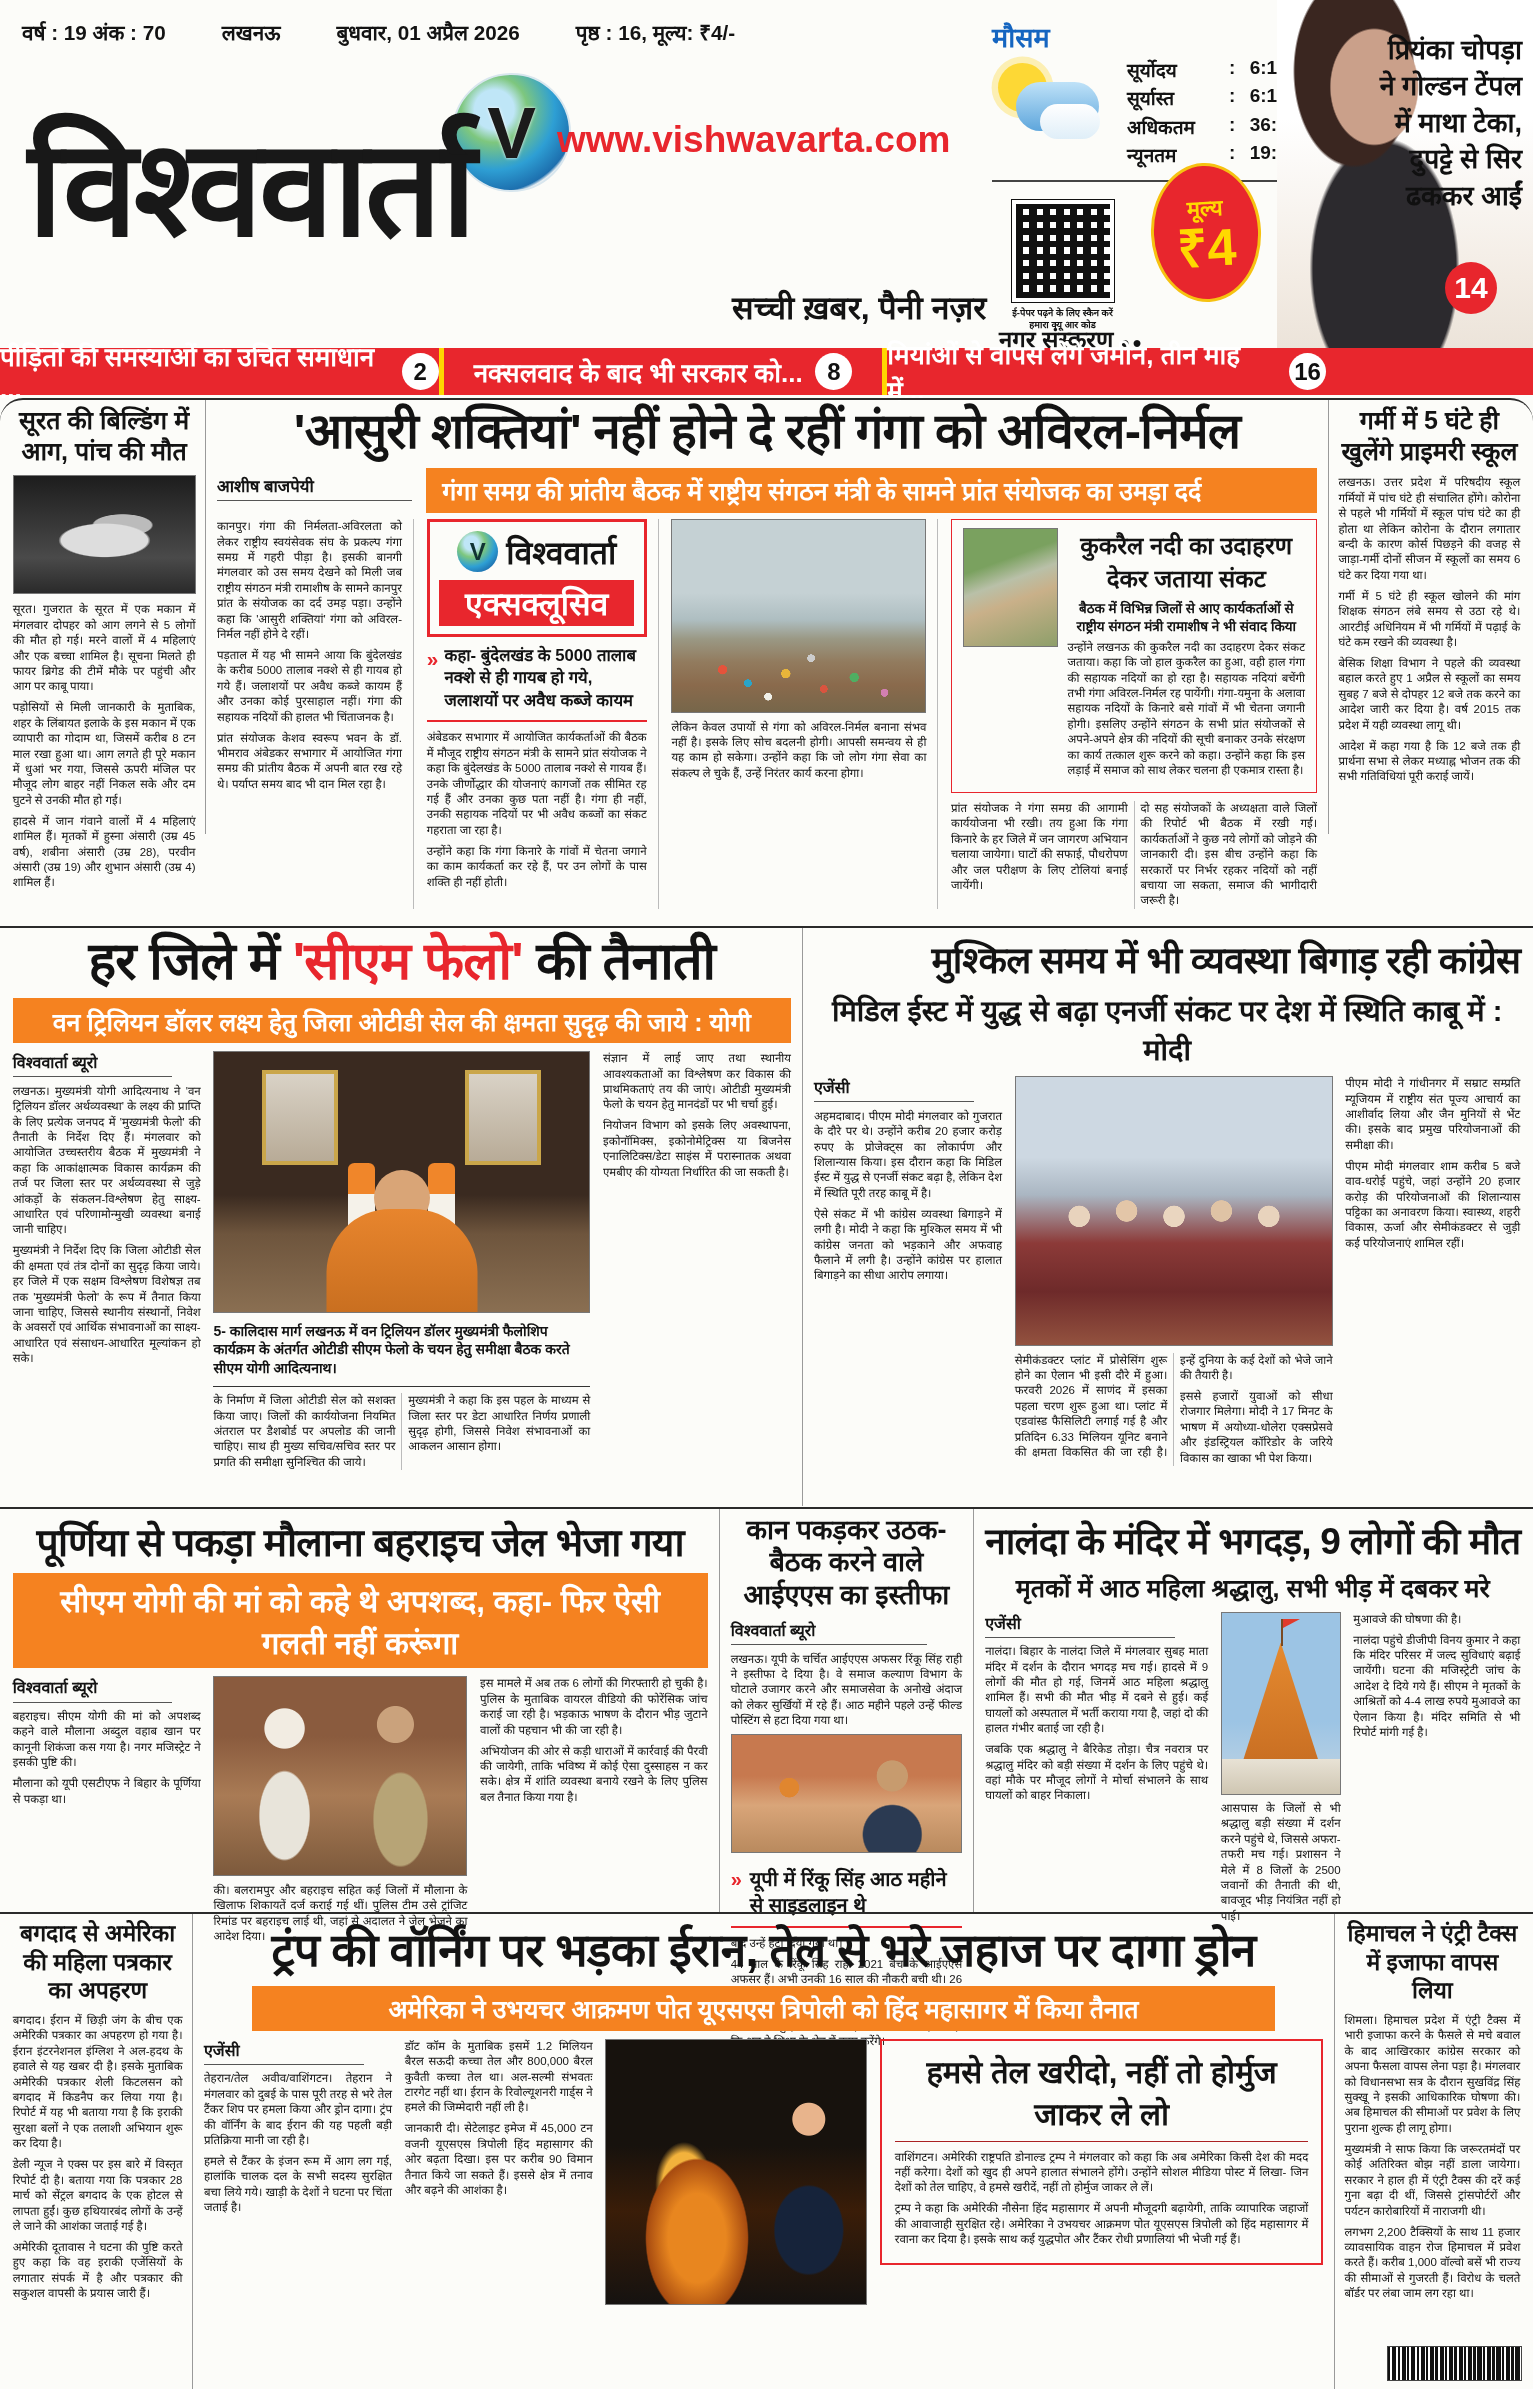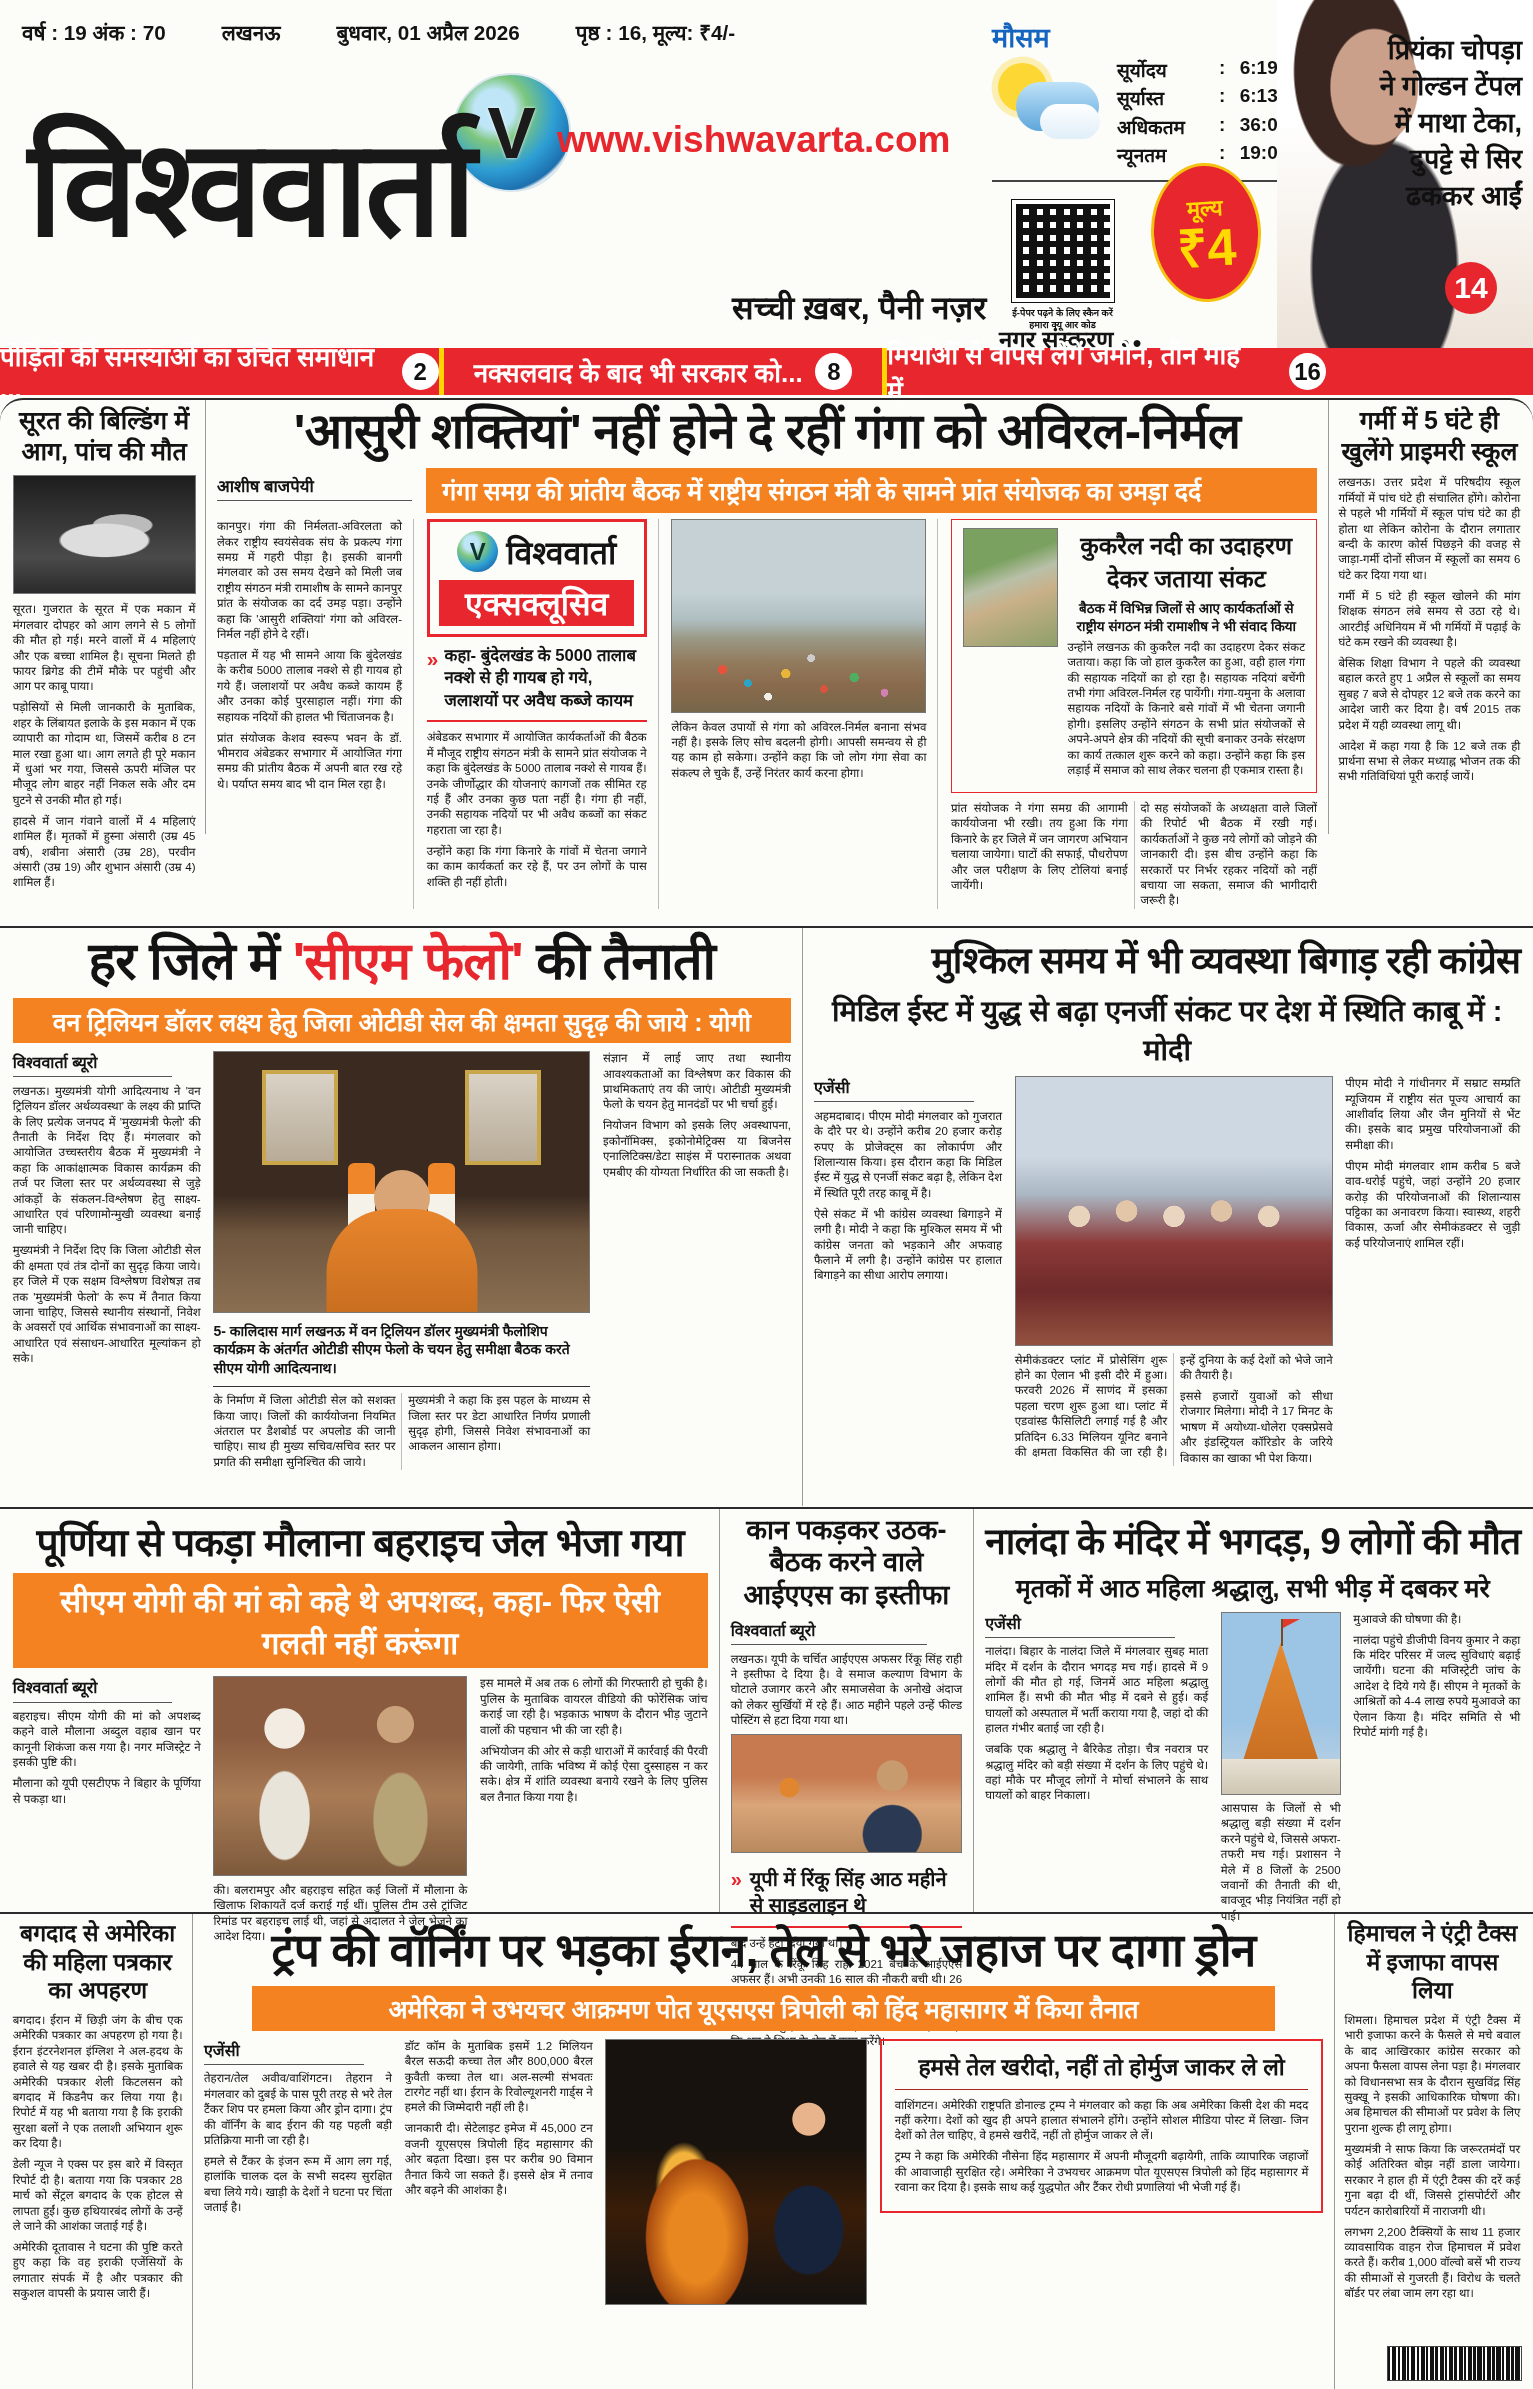--- a/index.html
+++ b/index.html
@@ -22,21 +22,21 @@
       repeating-linear-gradient(90deg,#111 0 7.2px,transparent 7.2px 13.5px),
       repeating-linear-gradient(0deg,#111 0 6.4px,#fff 6.4px 12.7px); }
   .qr-caption { margin-top:4.8px; font-size:9.5px; font-weight:bold; line-height:1.25; }
   .price-badge { position:absolute; left:1151px; top:163px; width:110px; height:139px; background:#e8262d; border:3.2px solid #f6c211; border-radius:50%; display:flex; flex-direction:column; align-items:center; justify-content:center; color:#ffd900; transform:rotate(-3deg); }
   .price-badge .pl { font-size:22px; font-weight:800; }
   .price-badge .pv { font-size:52px; font-weight:800; line-height:1; }
   .edition { position:absolute; left:999px; top:322px; font-size:24px; font-weight:800; }
   .edition small { font-size:16px; letter-spacing:2.4px; }
   .weather-box { position:absolute; left:992px; top:17.5px; width:326px; border-bottom:2.4px solid #444; padding-bottom:9.5px; }
   .weather-title { color:#1565c0; font-weight:800; font-size:27px; }
-  .weather-flex { display:flex; gap:6px; }
+  .weather-flex { display:flex; gap:16px; }
   .weather-icon { width:119px; height:95px; position:relative; }
   .weather-icon .sun { position:absolute; left:6.4px; top:8px; width:49px; height:49px; border-radius:50%; background:#fdd835; box-shadow:0 0 0 6.4px rgba(253,216,53,.35); }
   .weather-icon .cloud { position:absolute; left:24px; top:27px; width:83px; height:49px; border-radius:32px; background:linear-gradient(#bfe2f8,#5ea6dc); }
   .weather-icon .cloud2 { position:absolute; left:48px; top:49px; width:60px; height:35px; border-radius:24px; background:linear-gradient(#ffffff,#dfeef8); }
   .weather-rows { flex:1; font-size:19px; font-weight:bold; }
   .weather-row { display:flex; margin:2.4px 0; }
   .weather-row .wl { width:102px; }
   .weather-row .wc { width:20.7px; }
   .promo { position:absolute; right:0; top:0; width:256px; height:395px; }
   .promo-photo { position:absolute; inset:0;
@@ -173,21 +173,21 @@
   .iran .strap { display:block; font-size:25px; text-align:center; margin:0 48px 8px; }
   .iran-grid { display:grid; grid-template-columns:188px 188px 262px 1fr; column-gap:12.7px; }
   .iran-photo { width:100%; height:266px;
     background:
       radial-gradient(circle 32px at 78% 30%, #e8b48c 0 50%, transparent 53%),
       radial-gradient(ellipse 56px 72px at 78% 72%, #16233a 0 60%, transparent 63%),
       radial-gradient(ellipse 72px 111px at 35% 75%, #e8861f 0 40%, #a74b10 70%, transparent 72%),
       radial-gradient(ellipse 48px 72px at 30% 55%, #f2b23c 0 45%, transparent 60%),
       linear-gradient(180deg,#17120d 0 40%, #3a1d08 65%, #151210 100%); }
   .oil-box { border:2.4px solid #e8262d; padding:9.5px 12.7px; }
-  .oil-box h3 { font-size:23px; text-align:center; border-bottom:1.6px solid #a22; padding-bottom:6.4px; margin-bottom:8px; }
+  .oil-box h3 { font-size:31px; text-align:center; border-bottom:1.6px solid #a22; padding-bottom:6.4px; margin-bottom:8px; }
   .himachal { width:199px; padding:4.8px 12.7px 0 9.5px; position:relative; }
   .barcode { position:absolute; right:11px; bottom:8px; width:135px; height:35px;
     background:repeating-linear-gradient(90deg,#111 0 2.4px,#fff 2.4px 4px,#111 4px 8px,#fff 8px 9.5px); border:0.8px solid #444; }
 </style>
 </head>
 <body>
 
 <div class="page">
 
   <div class="header">

